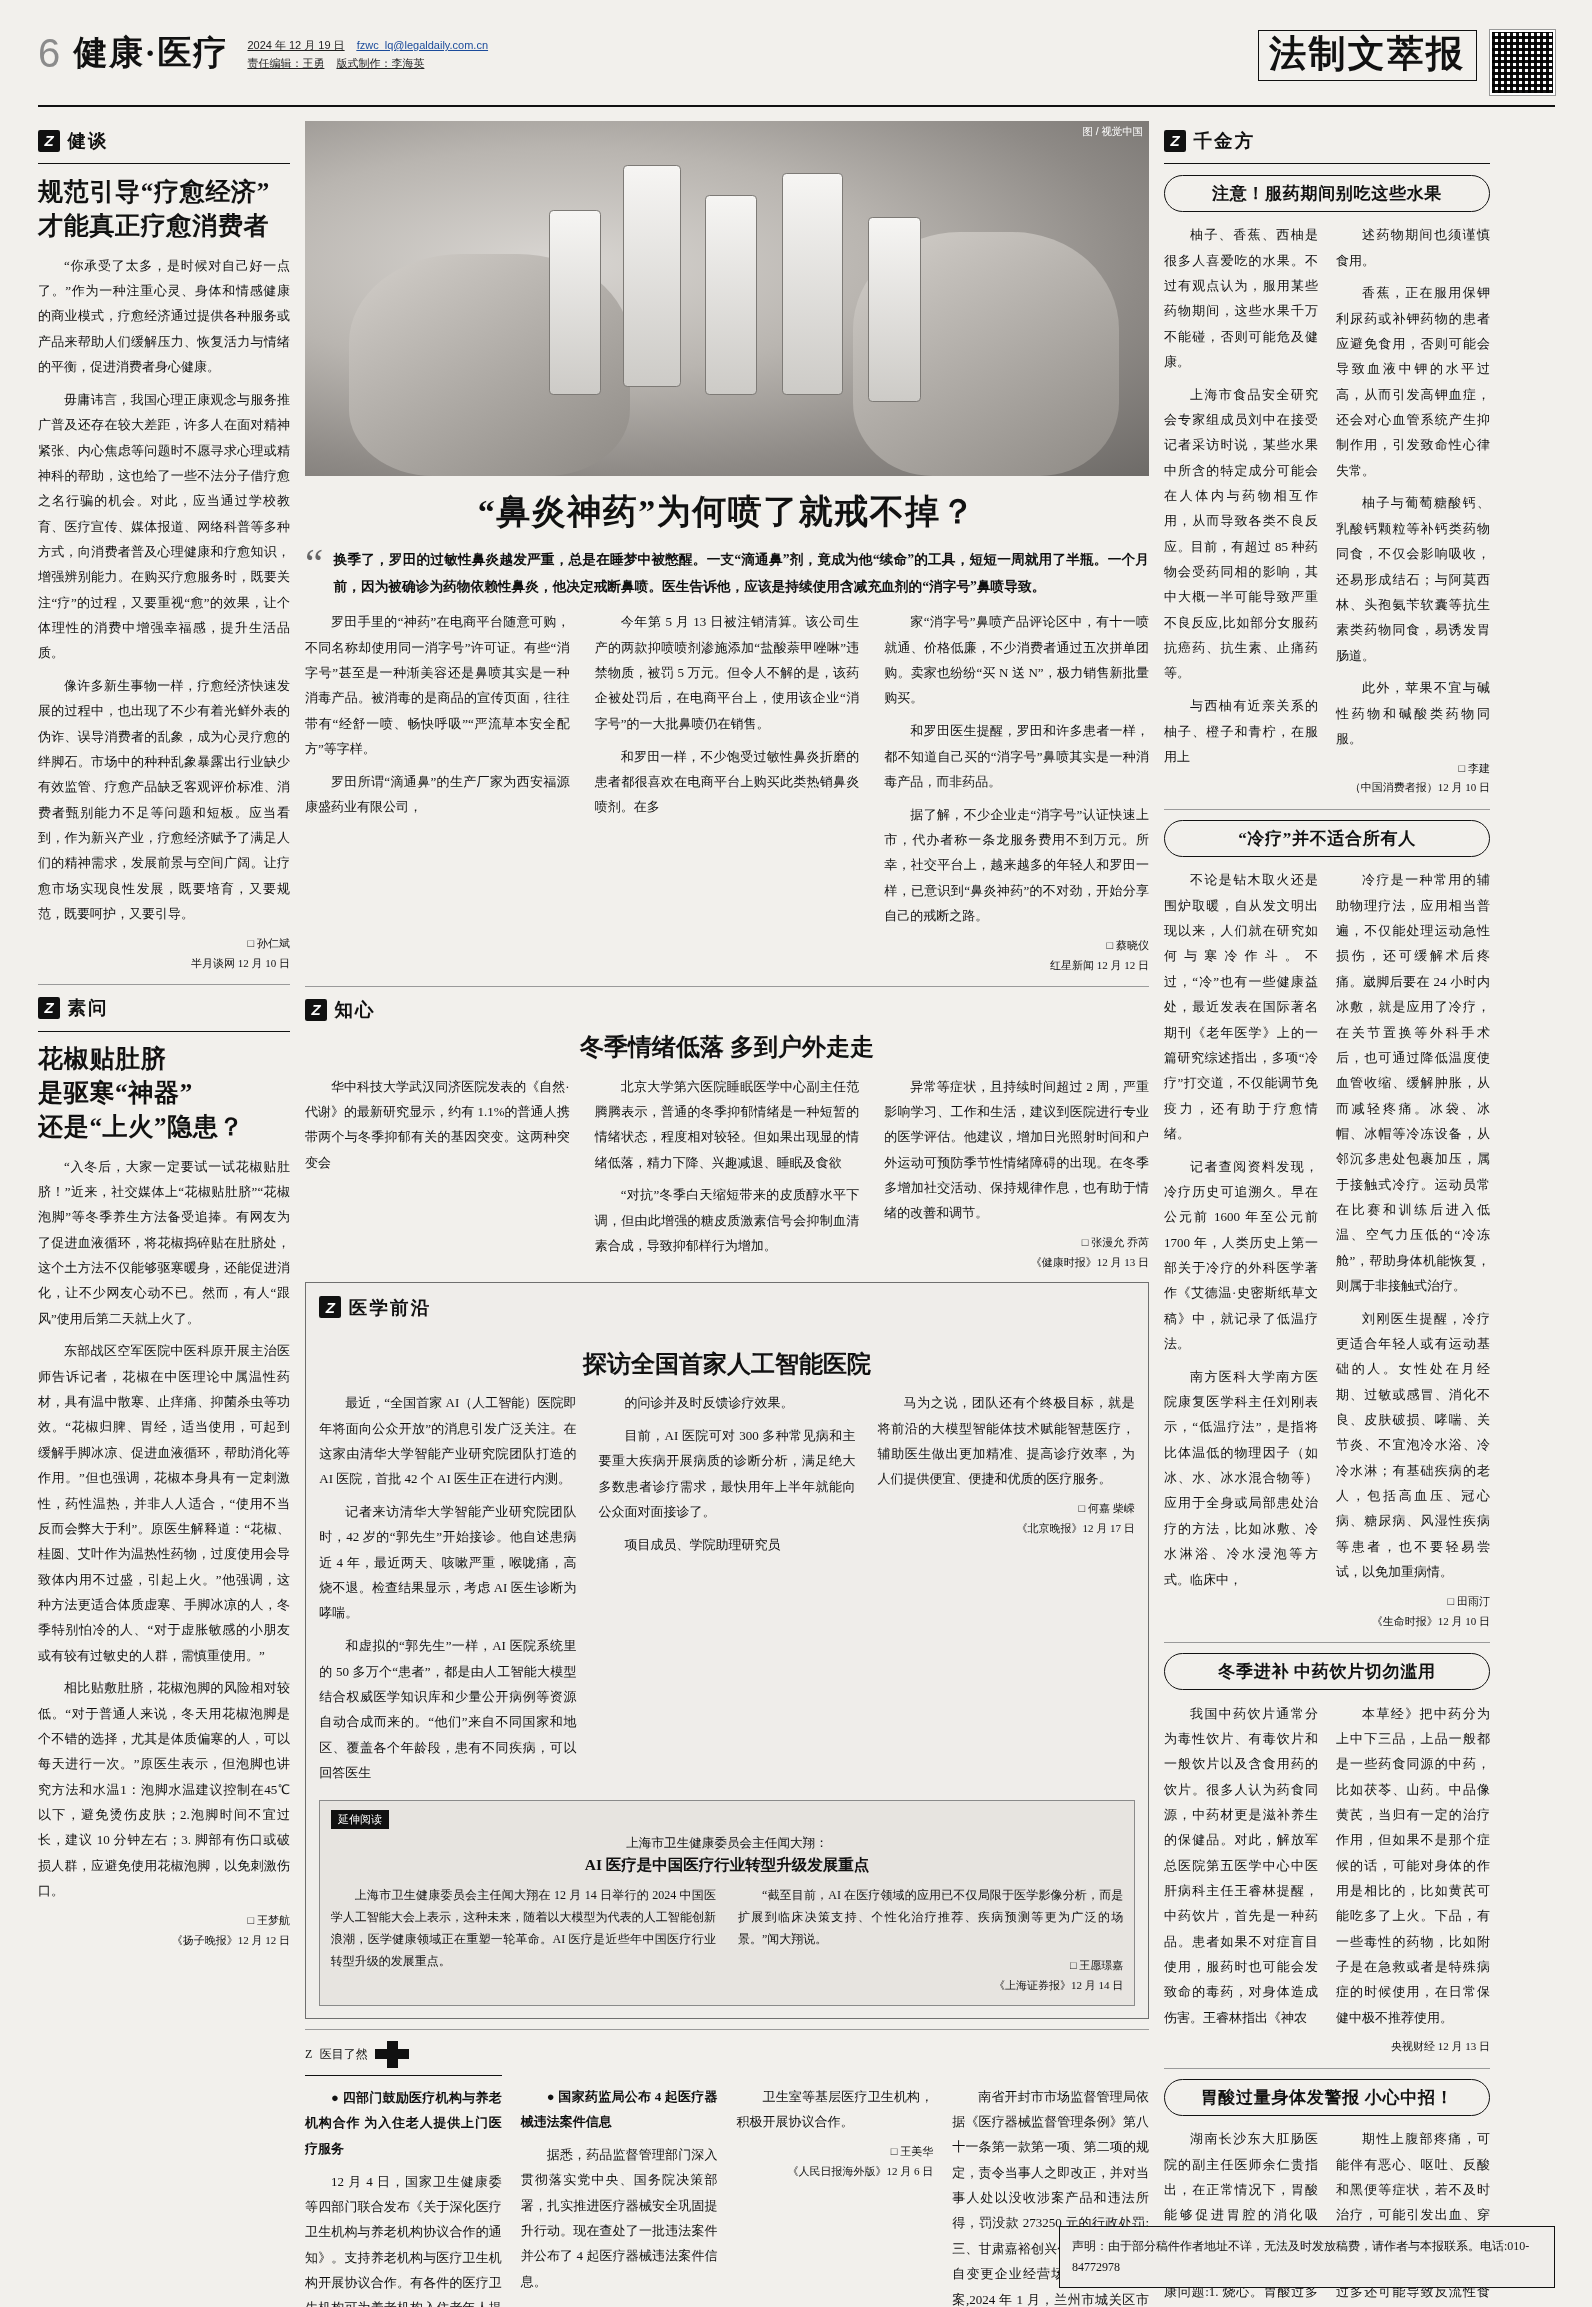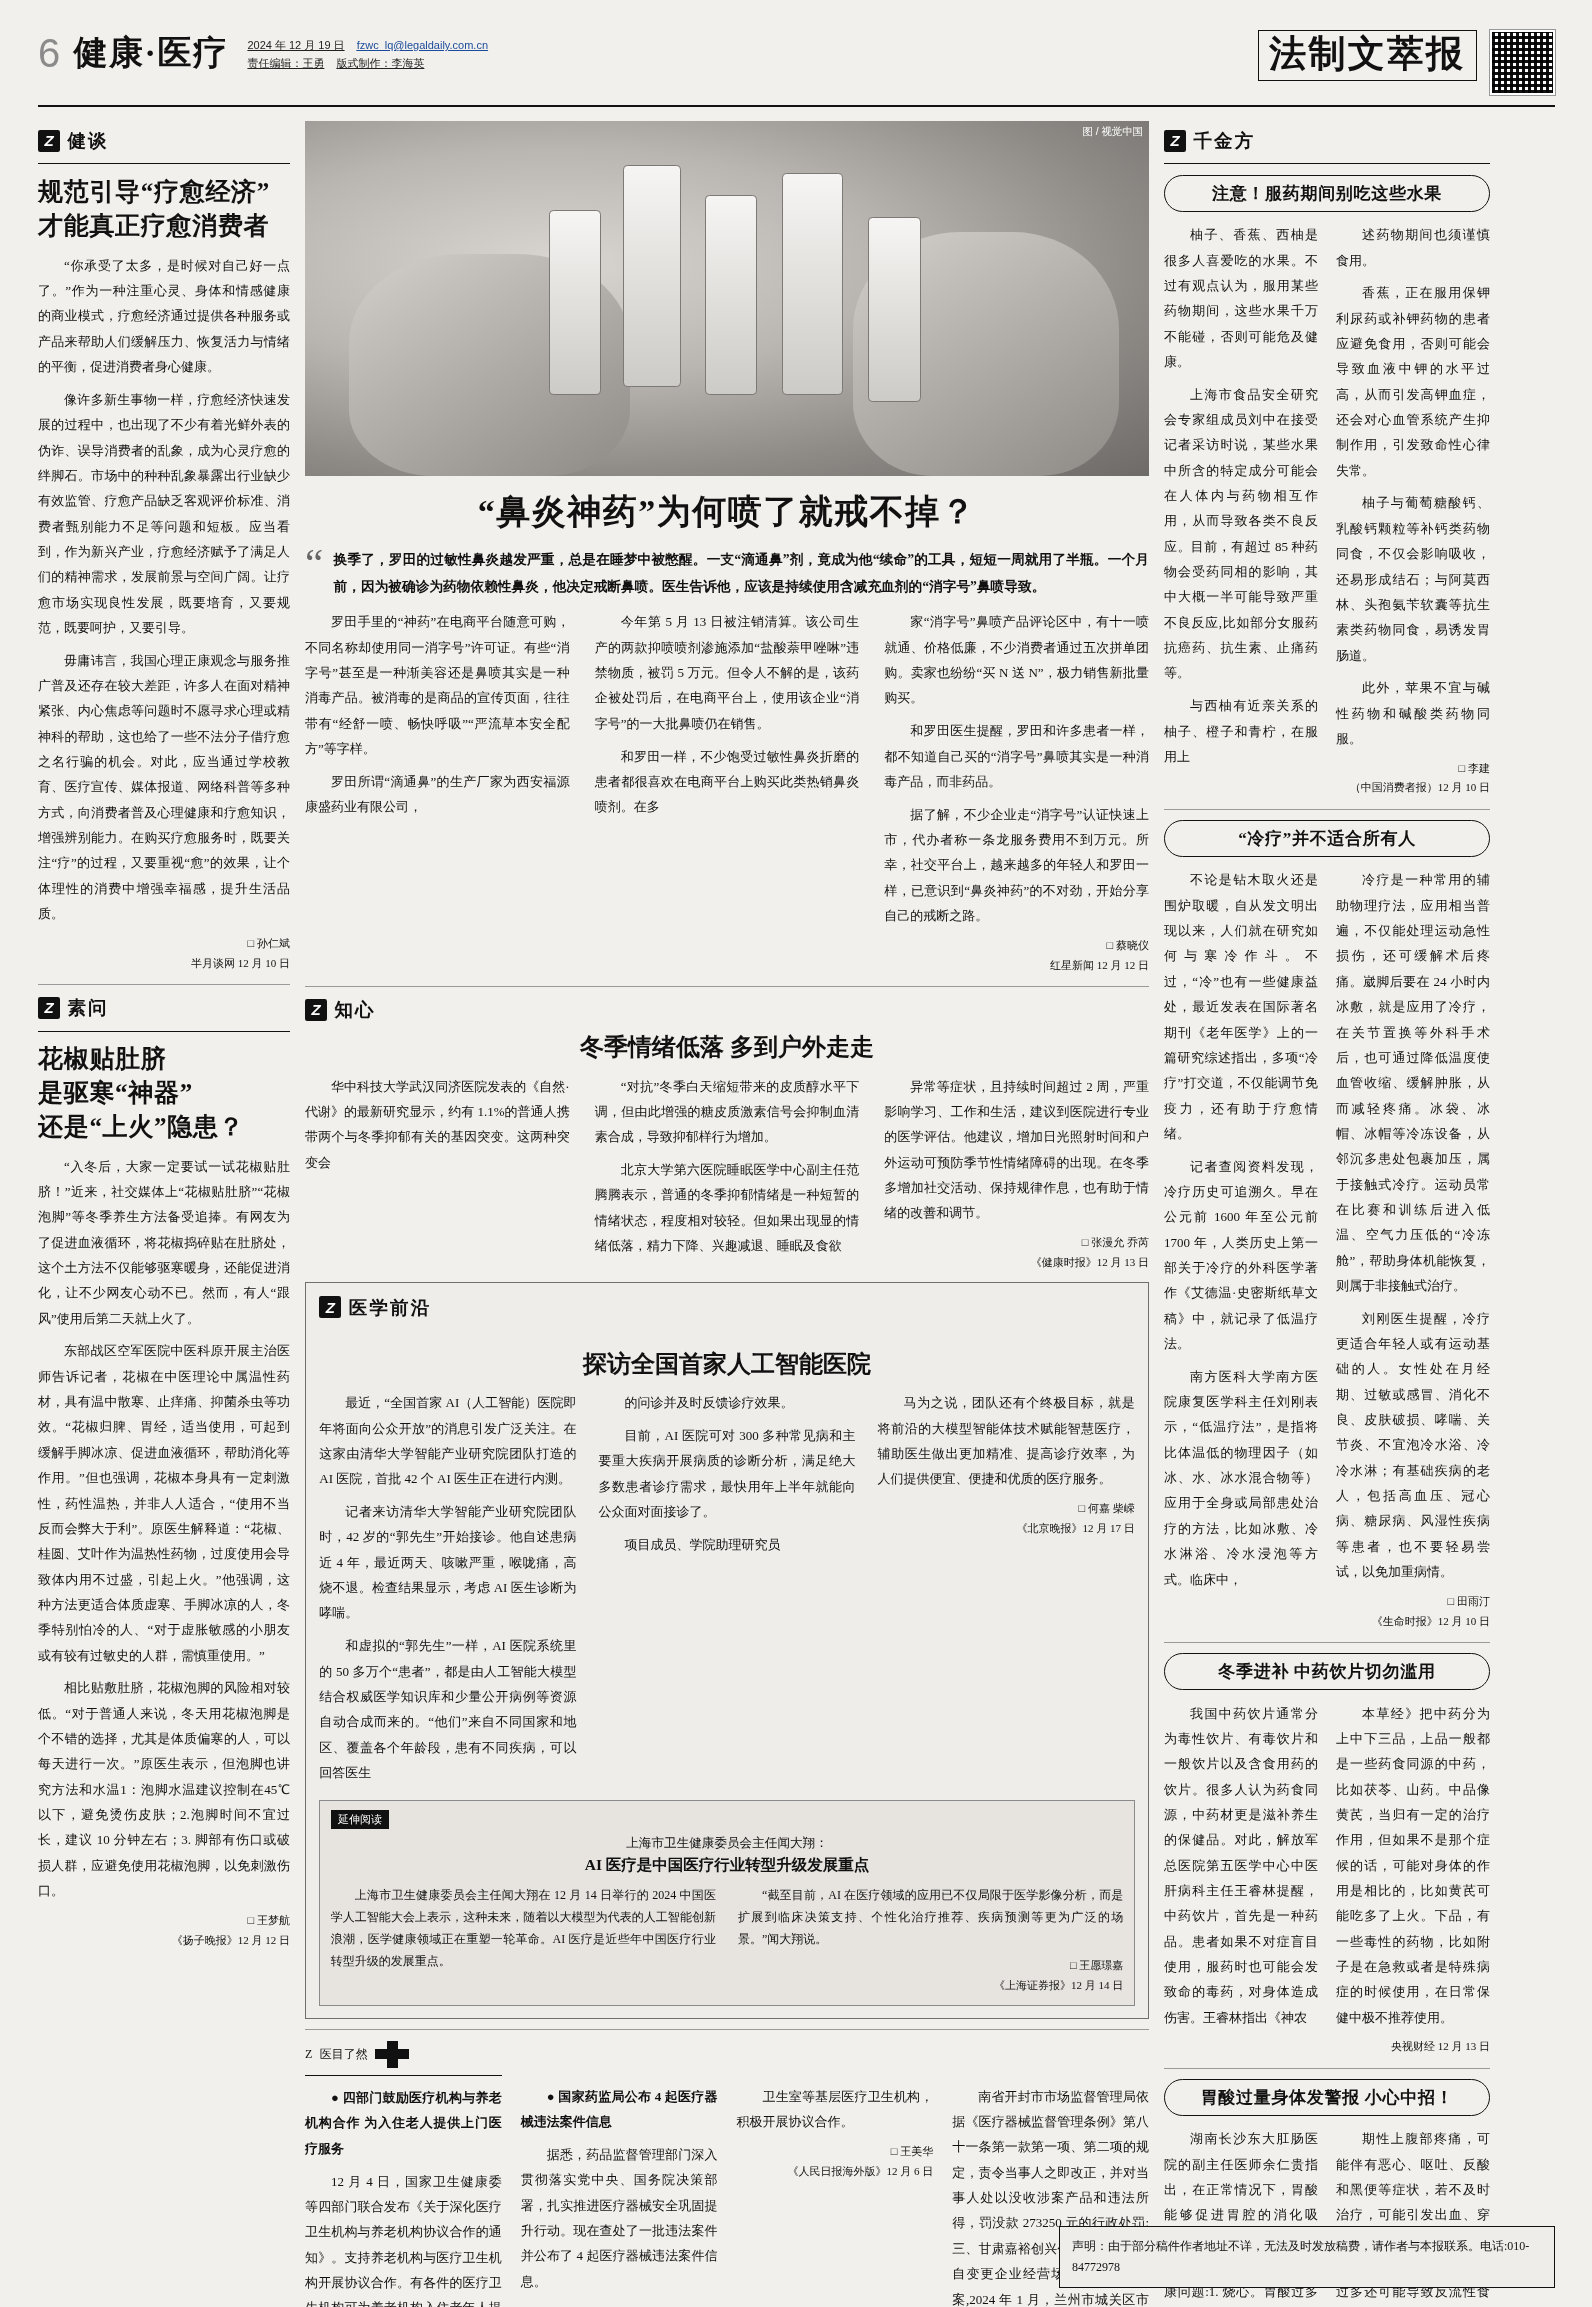--- a/index.html
+++ b/index.html
@@ -149,22 +149,22 @@
         <span class="zmark">Z</span>
         <span class="fname">健谈</span>
       </div>
       <div class="hr-thick"></div>
 
       <h2 class="headline">
         <span>规范引导“疗愈经济”</span><br>
         <span>才能真正疗愈消费者</span>
       </h2>
       <p class="para">“你承受了太多，是时候对自己好一点了。”作为一种注重心灵、身体和情感健康的商业模式，疗愈经济通过提供各种服务或产品来帮助人们缓解压力、恢复活力与情绪的平衡，促进消费者身心健康。</p>
+      <p class="para">毋庸讳言，我国心理正康观念与服务推广普及还存在较大差距，许多人在面对精神紧张、内心焦虑等问题时不愿寻求心理或精神科的帮助，这也给了一些不法分子借疗愈之名行骗的机会。对此，应当通过学校教育、医疗宣传、媒体报道、网络科普等多种方式，向消费者普及心理健康和疗愈知识，增强辨别能力。在购买疗愈服务时，既要关注“疗”的过程，又要重视“愈”的效果，让个体理性的消费中增强幸福感，提升生活品质。</p>
       <p class="para">像许多新生事物一样，疗愈经济快速发展的过程中，也出现了不少有着光鲜外表的伪诈、误导消费者的乱象，成为心灵疗愈的绊脚石。市场中的种种乱象暴露出行业缺少有效监管、疗愈产品缺乏客观评价标准、消费者甄别能力不足等问题和短板。应当看到，作为新兴产业，疗愈经济赋予了满足人们的精神需求，发展前景与空间广阔。让疗愈市场实现良性发展，既要培育，又要规范，既要呵护，又要引导。</p>
-      <p class="para">毋庸讳言，我国心理正康观念与服务推广普及还存在较大差距，许多人在面对精神紧张、内心焦虑等问题时不愿寻求心理或精神科的帮助，这也给了一些不法分子借疗愈之名行骗的机会。对此，应当通过学校教育、医疗宣传、媒体报道、网络科普等多种方式，向消费者普及心理健康和疗愈知识，增强辨别能力。在购买疗愈服务时，既要关注“疗”的过程，又要重视“愈”的效果，让个体理性的消费中增强幸福感，提升生活品质。</p>
       <div class="byline">
         <div>□ 孙仁斌</div>
         <div>半月谈网 12 月 10 日</div>
       </div>
 
       <div class="hr-thin"></div>
 
       <div class="flag">
         <span class="zmark">Z</span>
         <span class="fname">素问</span>
@@ -234,22 +234,22 @@
         <span class="fname">知心</span>
       </div>
 
       <h3 class="subhead" style="text-align:center;font-size:24px;">冬季情绪低落  多到户外走走</h3>
 
       <div style="display:flex; gap:25px;">
         <div style="flex:1;">
           <p class="para">华中科技大学武汉同济医院发表的《自然·代谢》的最新研究显示，约有 1.1%的普通人携带两个与冬季抑郁有关的基因突变。这两种突变会</p>
         </div>
         <div style="flex:1;">
+          <p class="para">北京大学第六医院睡眠医学中心副主任范腾腾表示，普通的冬季抑郁情绪是一种短暂的情绪状态，程度相对较轻。但如果出现显的情绪低落，精力下降、兴趣减退、睡眠及食欲</p>
           <p class="para">“对抗”冬季白天缩短带来的皮质醇水平下调，但由此增强的糖皮质激素信号会抑制血清素合成，导致抑郁样行为增加。</p>
-          <p class="para">北京大学第六医院睡眠医学中心副主任范腾腾表示，普通的冬季抑郁情绪是一种短暂的情绪状态，程度相对较轻。但如果出现显的情绪低落，精力下降、兴趣减退、睡眠及食欲</p>
         </div>
         <div style="flex:1;">
           <p class="para">异常等症状，且持续时间超过 2 周，严重影响学习、工作和生活，建议到医院进行专业的医学评估。他建议，增加日光照射时间和户外运动可预防季节性情绪障碍的出现。在冬季多增加社交活动、保持规律作息，也有助于情绪的改善和调节。</p>
           <div class="byline">
             <div>□ 张漫允 乔芮</div>
             <div>《健康时报》12 月 13 日</div>
           </div>
         </div>
       </div>
 

